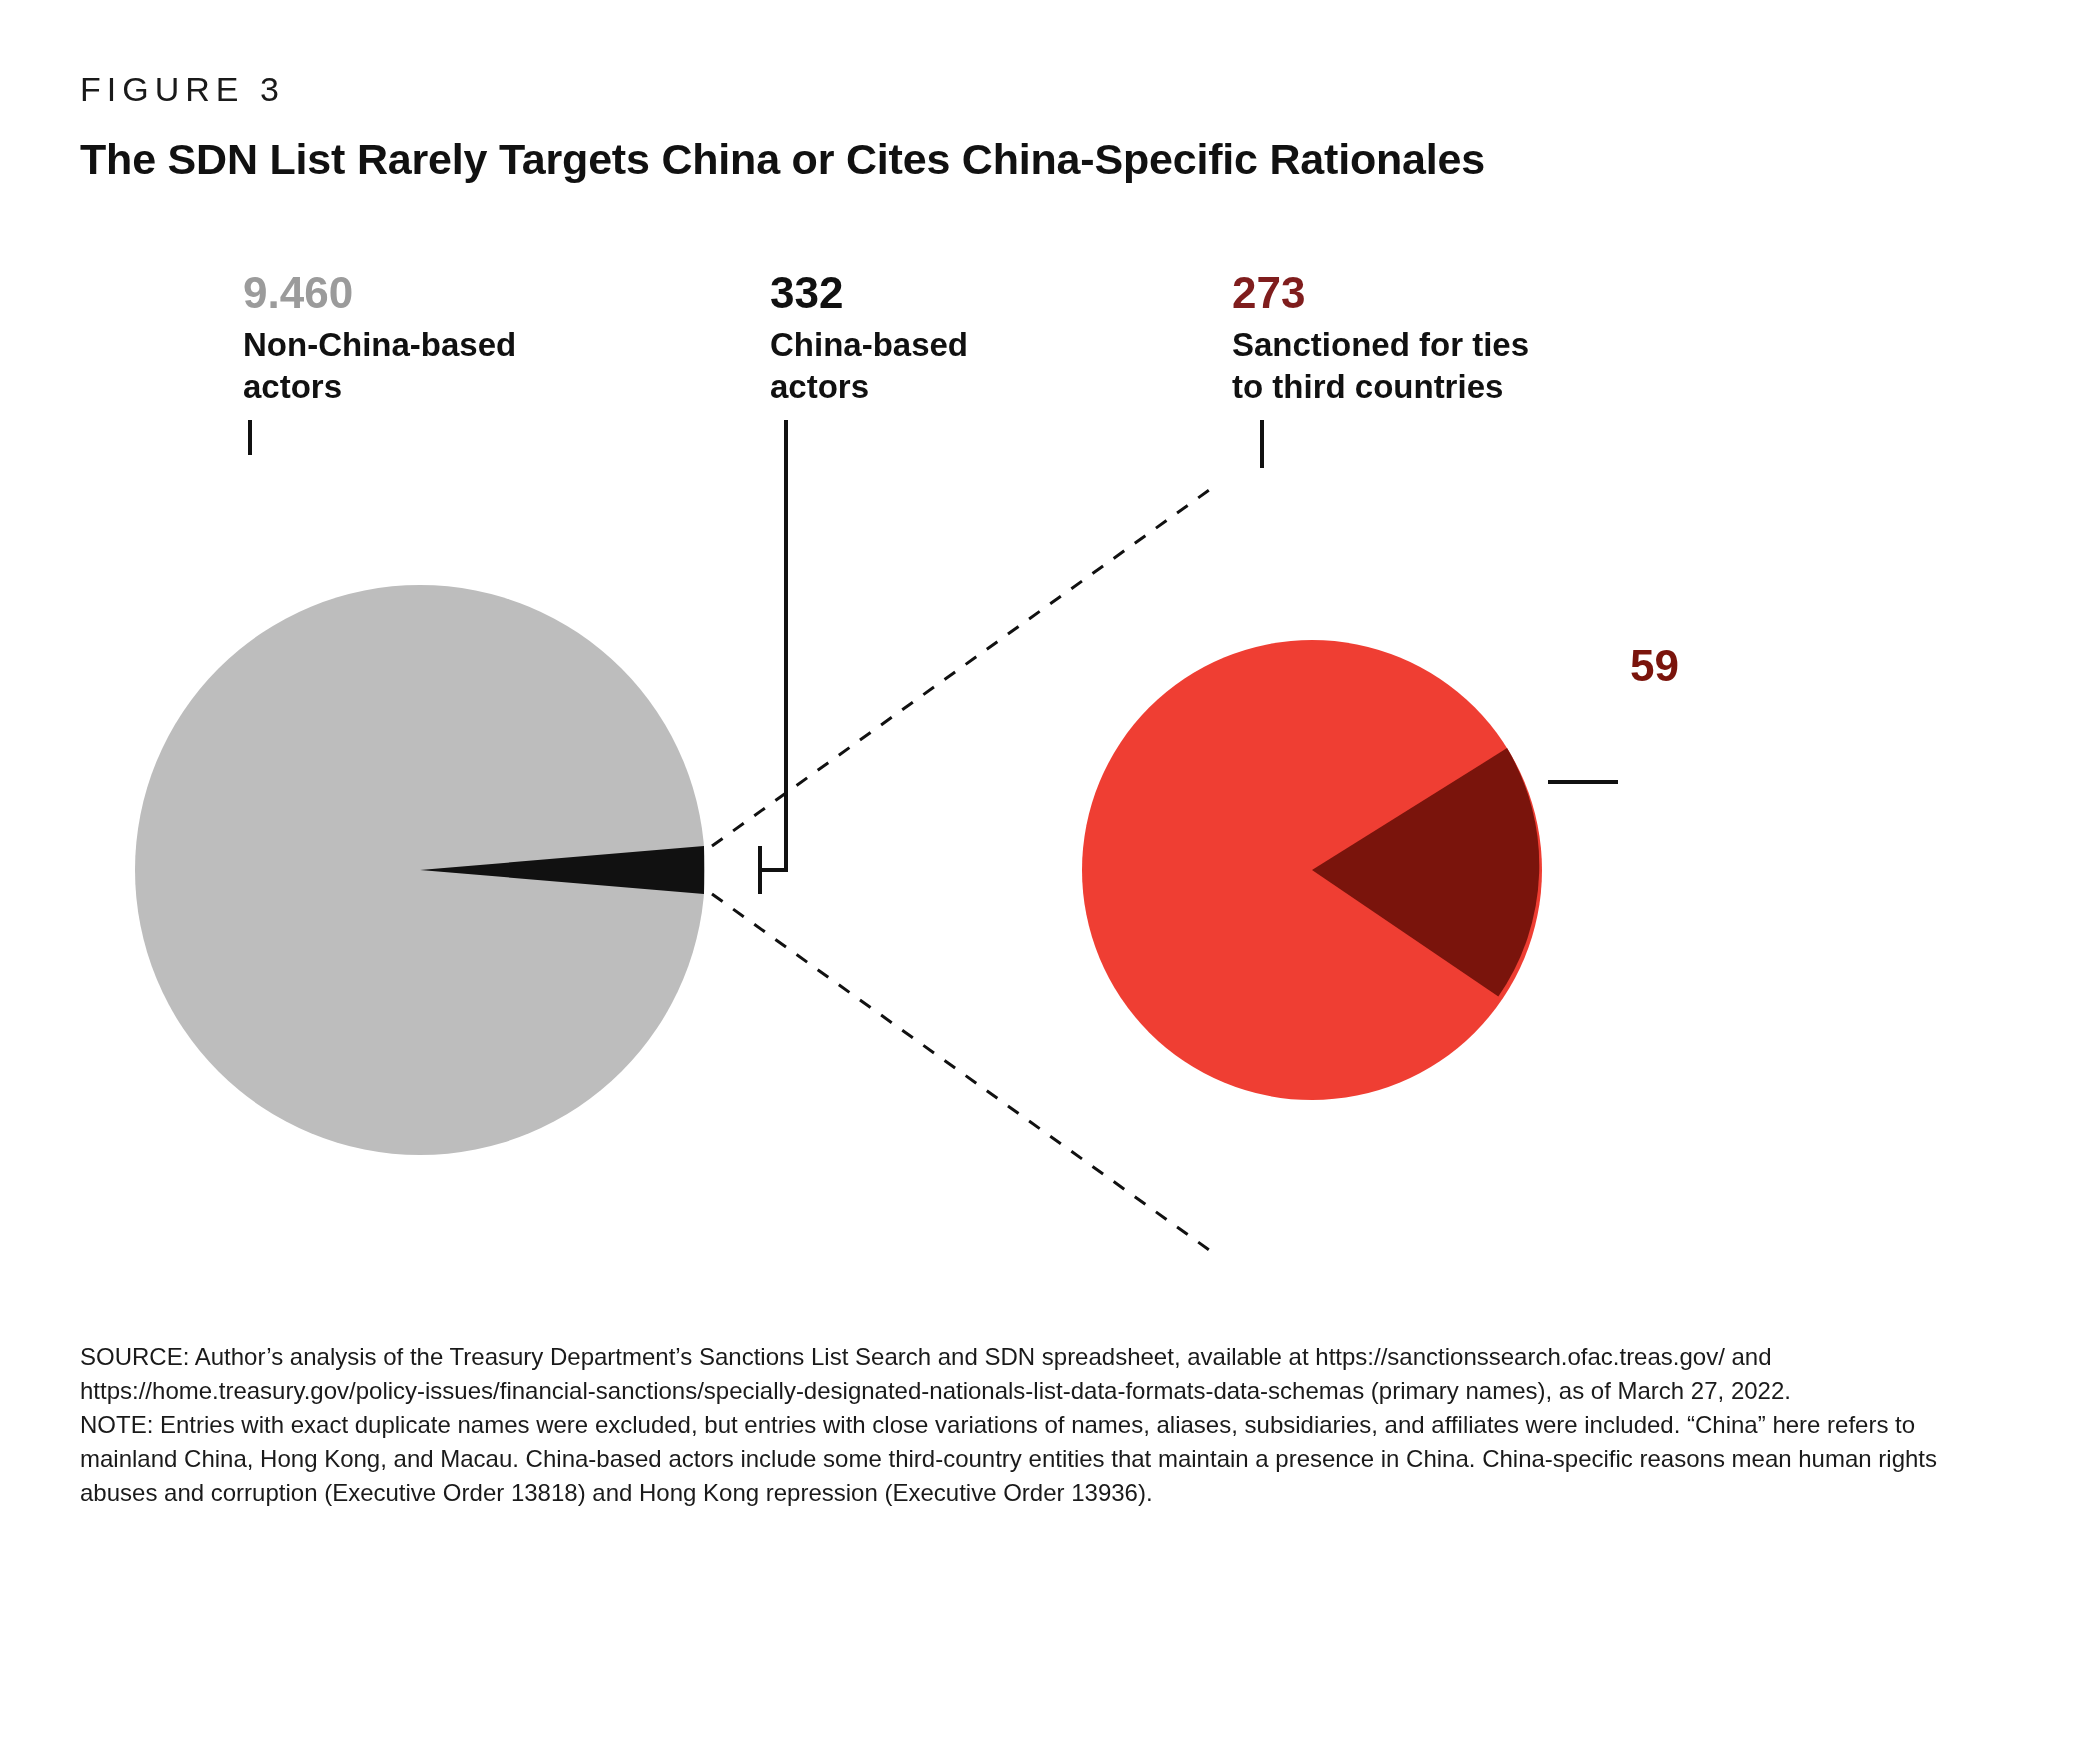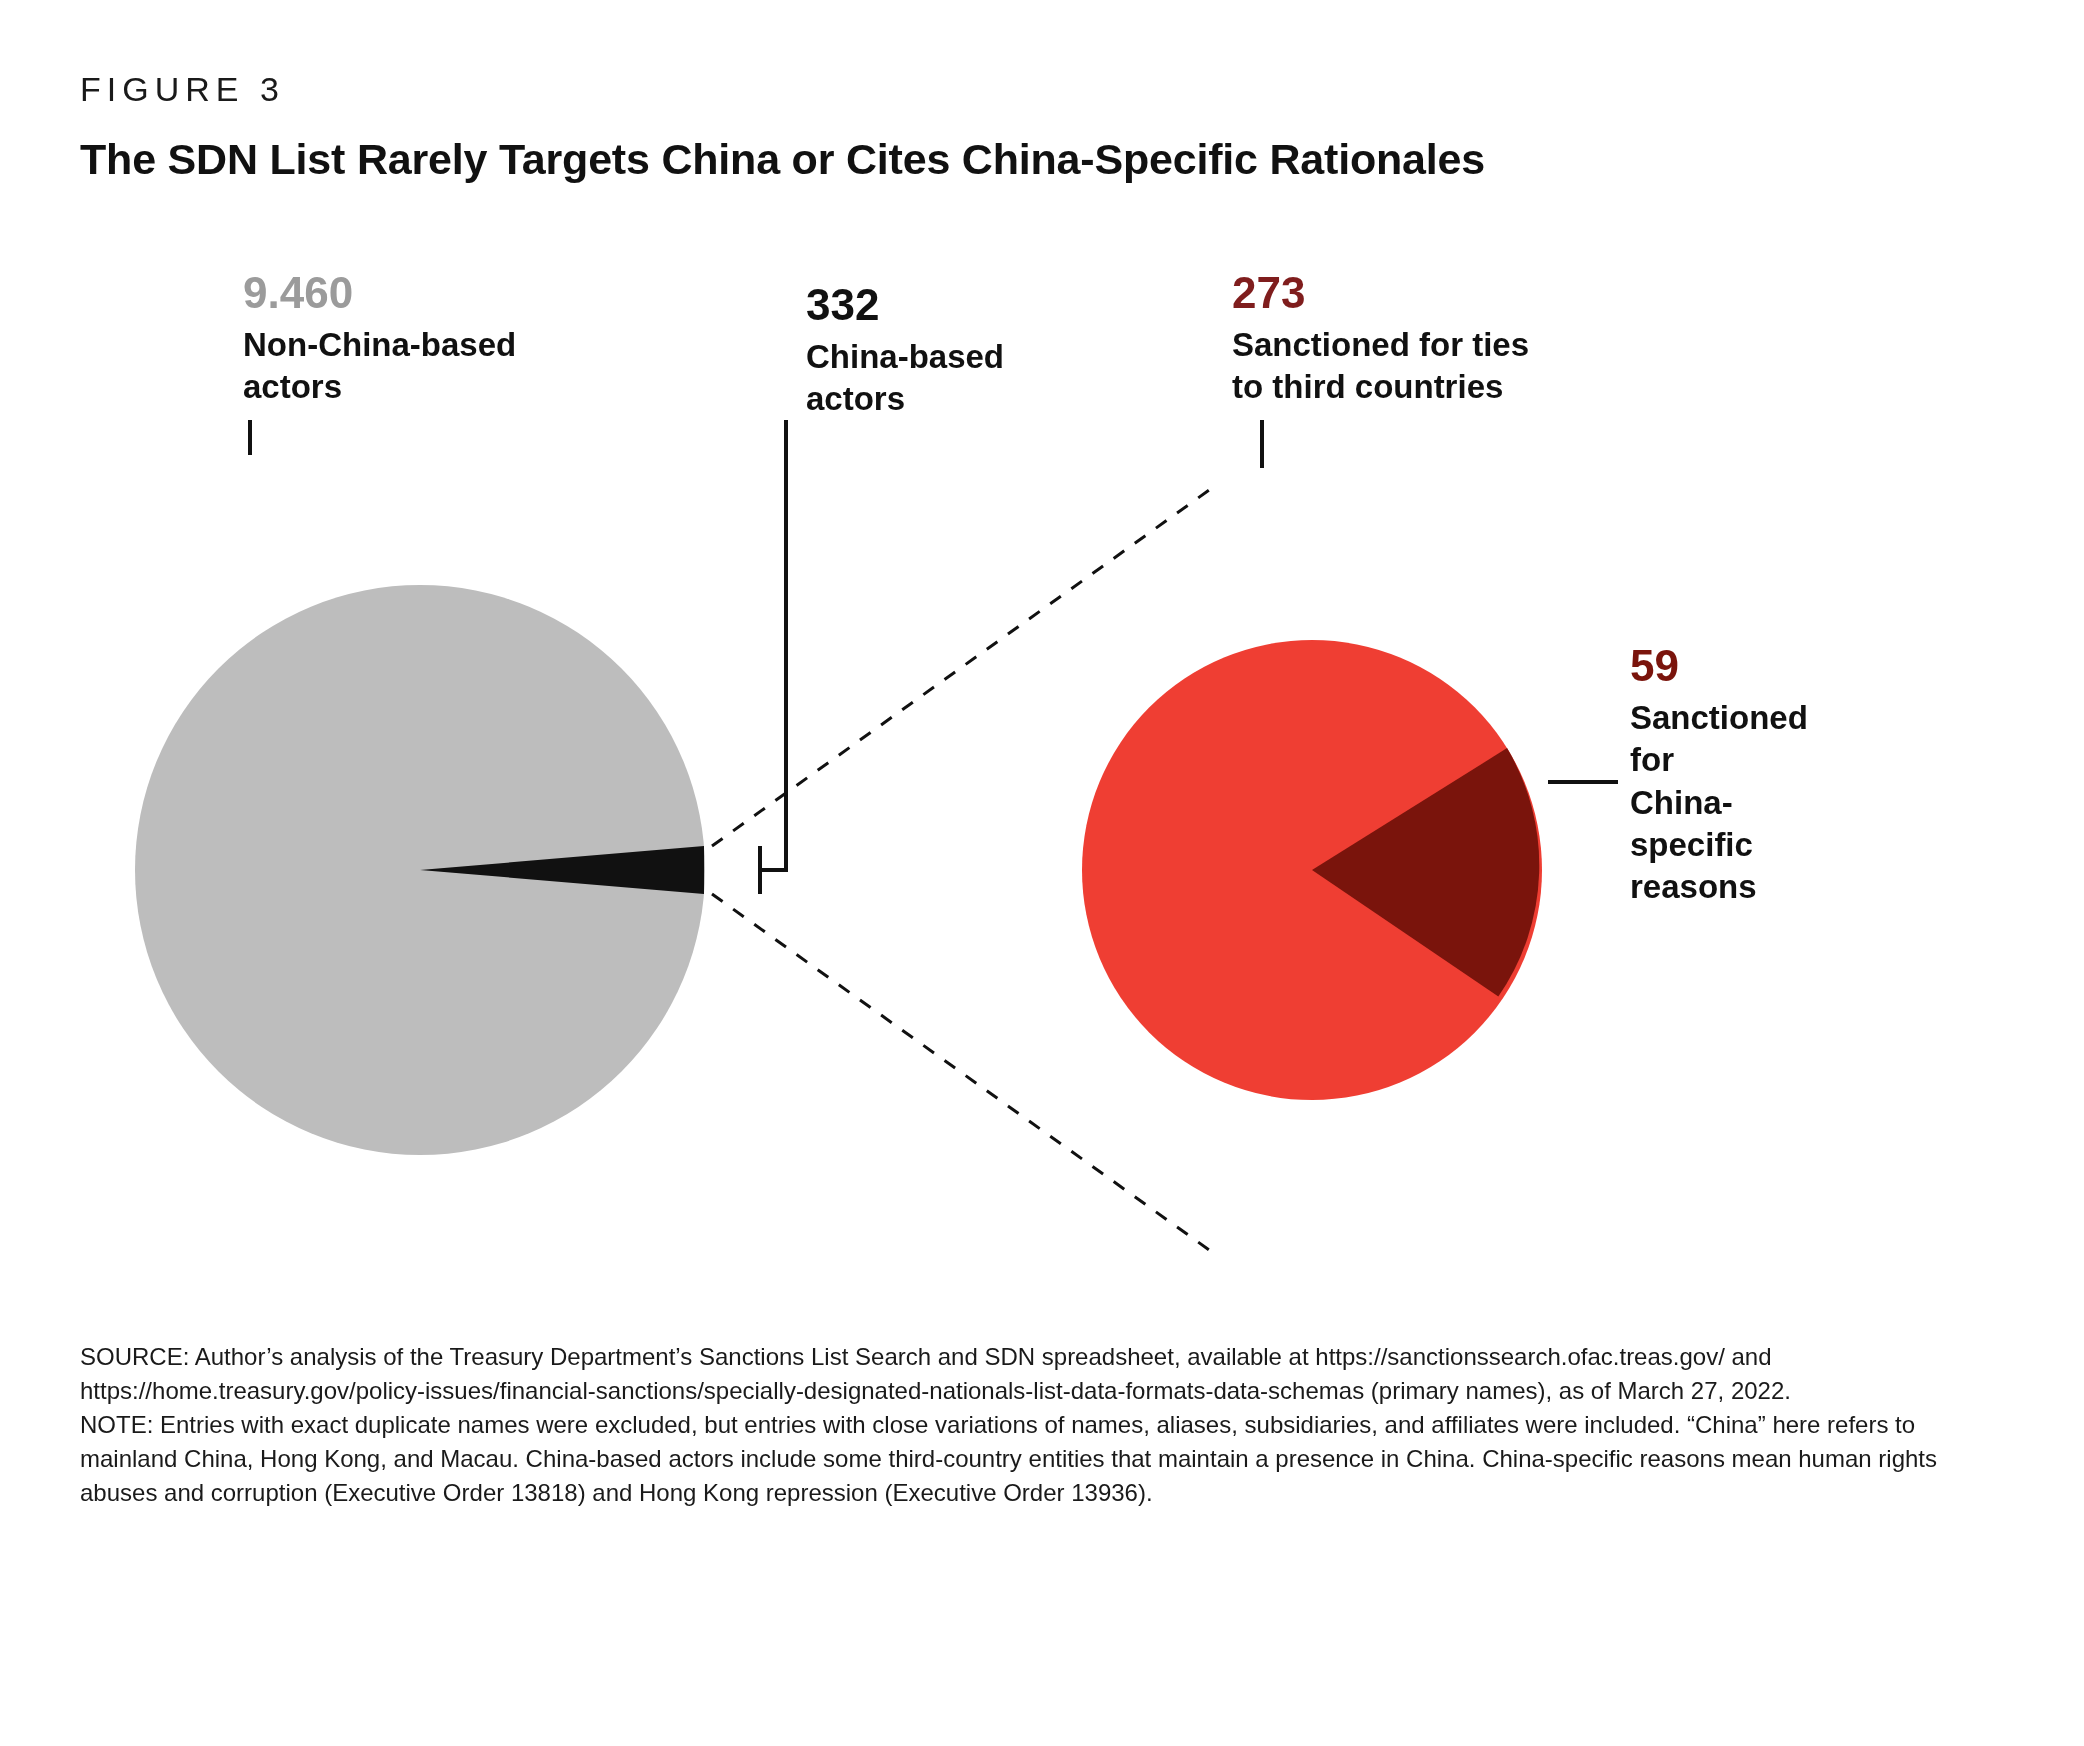--- a/index.html
+++ b/index.html
@@ -63,21 +63,21 @@
   .ann .txt {
     font-size: 33px;
     font-weight: bold;
     line-height: 1.28;
     color: #111111;
   }
 
   .ann-nonchina { left: 243px; top: 40px; }
   .ann-nonchina .num { color: #9b9b9b; }
 
-  .ann-china { left: 770px; top: 52px; margin-left: 36px; }
+  .ann-china { left: 770px; top: 40px; }
   .ann-china .num { color: #111111; }
 
   .ann-third { left: 1232px; top: 40px; }
   .ann-third .num { color: #7f1d1d; }
 
   .ann-specific { left: 1630px; top: 413px; }
   .ann-specific .num { color: #7a140c; }
 
   
   .notes {
@@ -138,22 +138,20 @@
   </div>
 
   <div class="ann ann-third">
     <div class="num">273</div>
     <div class="txt" style="white-space: pre-line;">Sanctioned for ties
 to third countries</div>
   </div>
 
   <div class="ann ann-specific">
     <div class="num">59</div>
-    <div class="txt" style="white-space: pre-line;">Sanctioned for
-China-specific reasons</div>
   </div>
 
 </div>
 
 <div class="notes">
   <div class="note-block">SOURCE: Author’s analysis of the Treasury Department’s Sanctions List Search and SDN spreadsheet, available at https://sanctionssearch.ofac.treas.gov/ and https://home.treasury.gov/policy-issues/financial-sanctions/specially-designated-nationals-list-data-formats-data-schemas (primary names), as of March 27, 2022.</div>
   <div class="note-block">NOTE: Entries with exact duplicate names were excluded, but entries with close variations of names, aliases, subsidiaries, and affiliates were included. “China” here refers to mainland China, Hong Kong, and Macau. China-based actors include some third-country entities that maintain a presence in China. China-specific reasons mean human rights abuses and corruption (Executive Order 13818) and Hong Kong repression (Executive Order 13936).</div>
 </div>
 
 </body></html>

